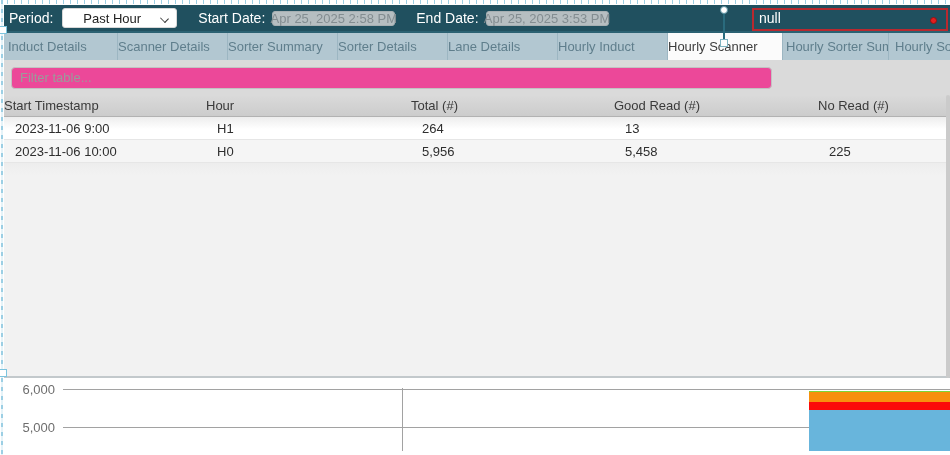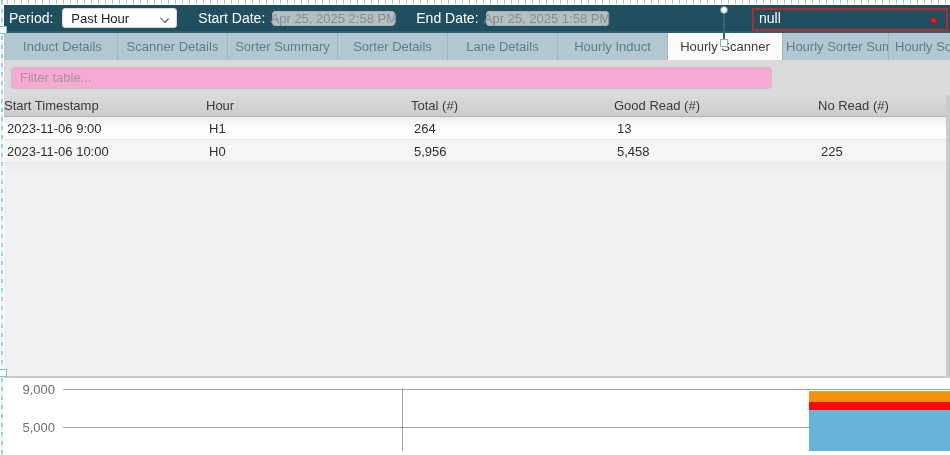--- a/index.html
+++ b/index.html
@@ -18,57 +18,57 @@
   .handle-b { left:-1px; top:369px; }
 
   
   .app { position:absolute; left:4px; top:5px; width:946px; height:450px; }
 
   
   .toolbar { position:relative; height:28px; background:#20505f; border-bottom:2px solid #2b6172;
     display:flex; align-items:center; color:#fff; font-size:14px; }
   .tb-label { margin-left:5px; white-space:nowrap; }
   .select { margin-left:9px; width:115px; height:20px; background:#fff; border:1px solid #d8d8d8; border-radius:3px;
-    color:#222; font-size:13px; display:flex; align-items:center; padding:0 8px; position:relative; }
+    color:#222; font-size:13px; display:flex; align-items:center; padding:0 20px; position:relative; }
   .select .chev { position:absolute; right:8px; top:6px; width:7px; height:7px;
     border-right:1.8px solid #333; border-bottom:1.8px solid #333; transform:rotate(45deg) scaleY(.8); }
   .date-input { margin-left:7px; width:123px; height:15px; background:#b6bec1; border:1px solid #a7b0b3; border-radius:3px;
     color:#838d91; font-size:13px; display:flex; align-items:center; justify-content:center; white-space:nowrap; }
   .gap16 { width:16px; flex:none; }
   .null-box { position:absolute; right:2px; top:3px; width:196px; height:23px; border:2px solid #b8292f;
     color:#fff; font-size:14px; display:flex; align-items:flex-start; padding-left:5px; }
   .err-dot { position:absolute; right:9px; top:7px; width:7px; height:7px; border-radius:50%;
     background:#e41e1e; border:1px solid #8d1414; }
   .sel-line { position:absolute; left:719px; top:4px; width:2px; height:34px; background:#2a6b7d; z-index:70; }
   .sel-circle { position:absolute; left:716px; top:1px; width:8px; height:8px; border-radius:50%;
     background:#fff; border:1px solid #5790a0; z-index:71; }
   .sel-square { position:absolute; left:716px; top:34px; width:8px; height:8px;
     background:#fdfdfd; border:1px solid #7fb3c1; z-index:71; }
 
   
   .tabs { height:27px; background:#b2c7d1; display:flex; padding-left:4px; overflow:hidden; }
-  .tab { flex:none; height:27px; line-height:27px; text-align:center; font-size:13px; color:#5f7e8c;
+  .tab { flex:none; height:27px; line-height:27px; font-size:13px; color:#5f7e8c;
     border-right:1px solid #9cb6c2; white-space:nowrap; overflow:hidden; cursor:pointer; }
   .tab.w110 { width:110px; } .tab.w115 { width:115px; } .tab.w106 { width:106px; text-align:left; padding-left:3px; }
   .tab.wlast { width:80px; text-align:left; padding-left:6px; border-right:none; }
   .tab.active { background:#fbfbfb; color:#3d3d3d; }
 
   
   .filterbar { height:35px; background:#dadada; display:flex; align-items:center; }
-  .filter-input { margin-left:7px; width:761px; height:22px; background:#f9a8d4; border:1px solid #c2c2c2;
+  .filter-input { margin-left:7px; width:761px; height:22px; background:#ec4899; border:1px solid #c2c2c2;
     border-radius:4px; font-size:13px; padding:0 8px; color:#333; font-family:"Liberation Sans",sans-serif; }
   .filter-input::placeholder { color:#9b9b9b; }
 
   
   .grid-row { display:grid; grid-template-columns:202px 205px 203px 204px 1fr; }
   .thead { height:22px; background:linear-gradient(#dadada,#cccccc); border-bottom:1px solid #b2b2b2;
     font-size:13px; color:#3a3a3a; align-items:center; }
   .thead > div { overflow:hidden; white-space:nowrap; }
   .trow { height:23px; font-size:13px; color:#2e2e2e; align-items:center; border-bottom:1px solid #e6e6e6; }
-  .trow > div { padding-left:3px; white-space:nowrap; }
+  .trow > div { padding-left:11px; white-space:nowrap; }
   .r1 { background:linear-gradient(#ededed,#ffffff 55%); }
   .r2 { background:#f5f5f5; }
   .panel-rest { position:relative; height:213px; background:linear-gradient(#ededed,#f2f2f2 12px); }
   .vscroll { position:absolute; right:0; top:90px; width:4px; height:283px; background:#cbcbcb; border-radius:2px; }
   .panel-border { height:2px; background:#c3c9cc; }
 
   
   .chart { position:relative; height:73px; background:#fff; overflow:hidden; }
   .ytick { position:absolute; left:0; width:51px; text-align:right; font-size:13px; color:#6e6e6e; }
   .gridline-h { position:absolute; left:59px; right:0; height:1px; background:#a2a2a2; }
@@ -89,21 +89,21 @@
     <span class="tb-label">Period:</span>
     <div class="select">
       <span>Past Hour</span>
       <span class="chev"></span>
     </div>
     <div class="gap16"></div>
     <span class="tb-label">Start Date:</span>
     <div class="date-input">Apr 25, 2025 2:58 PM</div>
     <div class="gap16"></div>
     <span class="tb-label">End Date:</span>
-    <div class="date-input">Apr 25, 2025 1:58 PM</div>
+    <div class="date-input">Apr 25, 2025 3:53 PM</div>
 
     <div class="null-box">
       <span>null</span>
       <span class="err-dot"></span>
     </div>
     <div class="sel-line"></div>
     <div class="sel-circle"></div>
     <div class="sel-square"></div>
   </div>
 
@@ -144,21 +144,21 @@
     <div>225</div>
   </div>
 
   <div class="panel-rest">
     
   </div>
   <div class="vscroll"></div>
   <div class="panel-border"></div>
 
   <div class="chart">
-    <div class="ytick" style="top:4px">9,000</div>
+    <div class="ytick" style="top:4px">6,000</div>
     <div class="ytick" style="top:42px">5,000</div>
     <div class="gridline-h" style="top:11px"></div>
     <div class="gridline-h" style="top:49px"></div>
     <div class="vline"></div>
     <div class="bar">
         <div style="position: absolute; left: 0px; right: 0px; top: 13.172px; height: 1.254px; background: rgb(124, 214, 56);"></div>
         <div style="position: absolute; left: 0px; right: 0px; top: 14.426px; height: 9.12px; background: rgb(247, 143, 14);"></div>
         <div style="position: absolute; left: 0px; right: 0px; top: 23.546px; height: 8.55px; background: rgb(251, 10, 10);"></div>
         <div style="position: absolute; left: 0px; right: 0px; top: 32.096px; height: 40.904px; background: rgb(104, 181, 220);"></div>
       </div>

